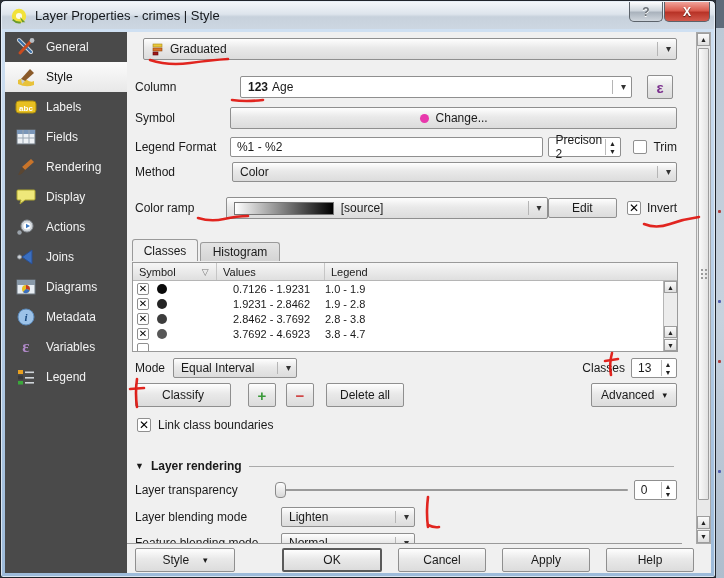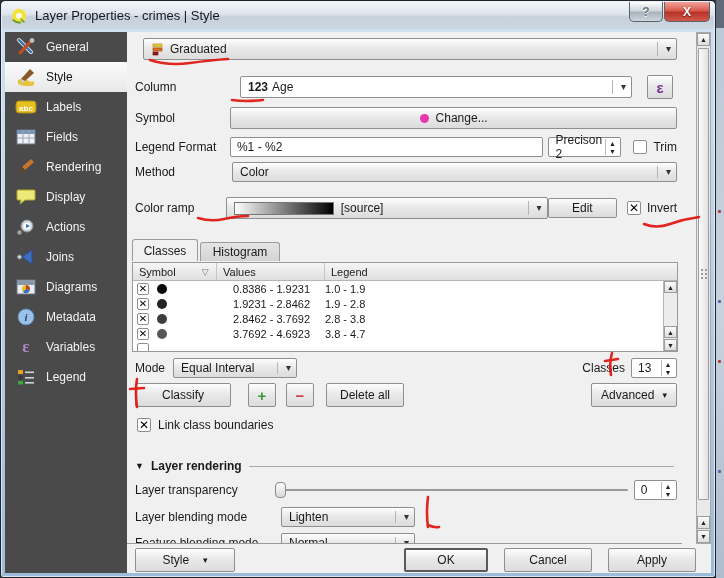--- a/index.html
+++ b/index.html
@@ -367,21 +367,21 @@
               <div class="th" style="flex:1; border-right:none;">
                 <span>Legend</span>
               </div>
             </div>
 
             <div class="trow">
               <div class="td-sym">
                   <span class="chk chk-s">✕</span>
                   <span class="dot" style="background: rgb(10, 10, 10);"></span>
                 </div>
-              <div class="td-val">0.8386 - 1.9231</div>
+              <div class="td-val">0.7126 - 1.9231</div>
               <div>1.0 - 1.9</div>
             </div>
             <div class="trow">
               <div class="td-sym">
                   <span class="chk chk-s">✕</span>
                   <span class="dot" style="background: rgb(36, 36, 36);"></span>
                 </div>
               <div class="td-val">1.9231 - 2.8462</div>
               <div>1.9 - 2.8</div>
             </div>
@@ -500,28 +500,31 @@
           <div class="sb-btn" style="bottom:14px; height:13px;">▲</div>
           <div class="sb-btn" style="bottom:0; height:13px;">▼</div>
         </div>
 
         <div class="footer">
           <div class="btn" style="width:100px; margin-left:8px;">
             <span>Style</span>
             <span style="margin-left:14px; font-size:9px;">▾</span>
           </div>
           <div style="flex:1;"></div>
-          <div class="btn" style="width:84px; border:2px solid #5a5a5a;">
+          <div class="btn" style="width:100px; border:2px solid #5a5a5a;">
             <span>OK</span>
           </div>
           <div class="btn" style="width:88px; margin-left:16px;">
             <span>Cancel</span>
           </div>
           <div class="btn" style="width:88px; margin-left:16px;">
             <span>Apply</span>
+          </div>
+          <div class="btn" style="width:88px; margin-left:16px; margin-right:2px;">
+            <span>Help</span>
           </div>
         </div>
 
       </div>
     </div>
   </div>
 
   <svg class="annot" width="724" height="578" viewBox="0 0 724 578">
     <g stroke="#e0140e" stroke-width="2.6" fill="none" stroke-linecap="round" opacity="0.92">
       <path d="M150,60 q18,6 40,3 t38,-4"></path>

